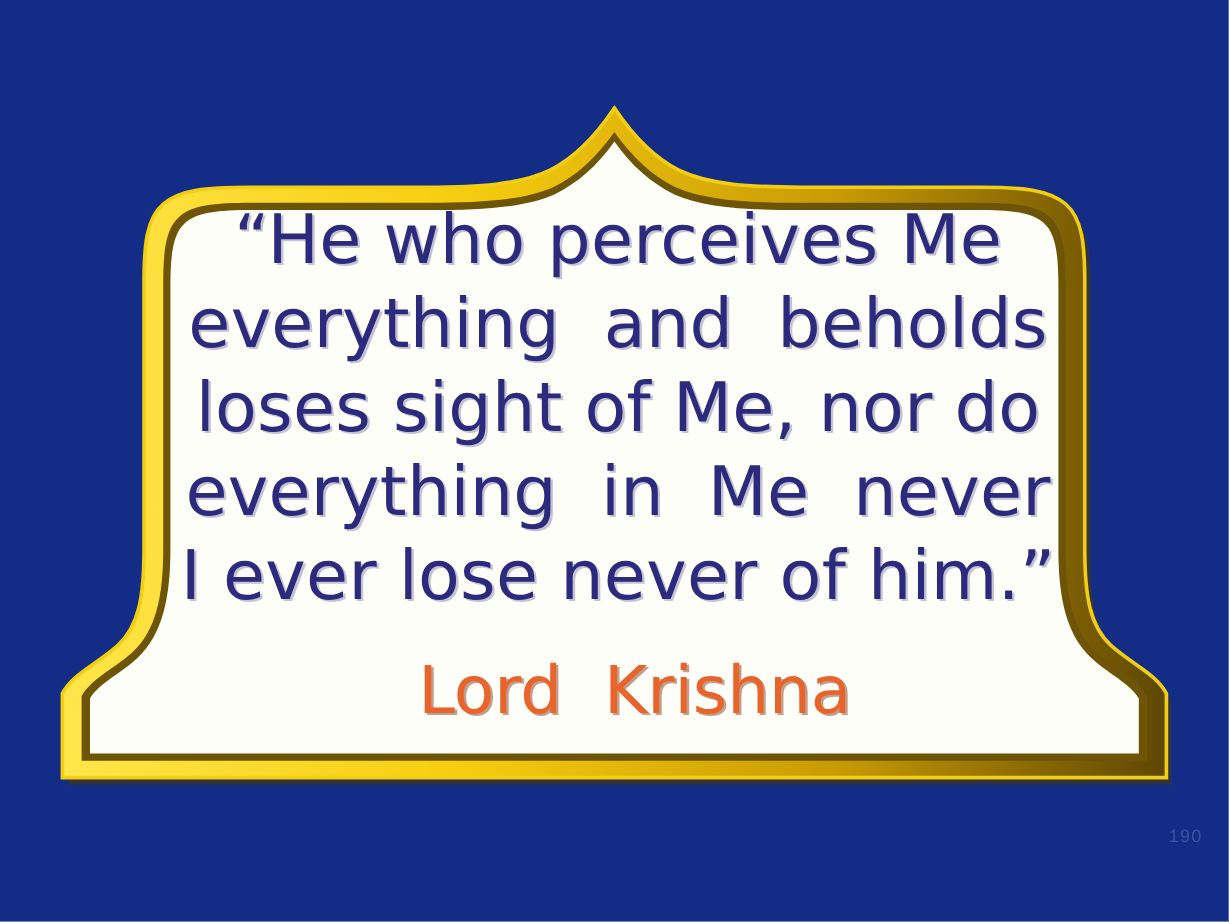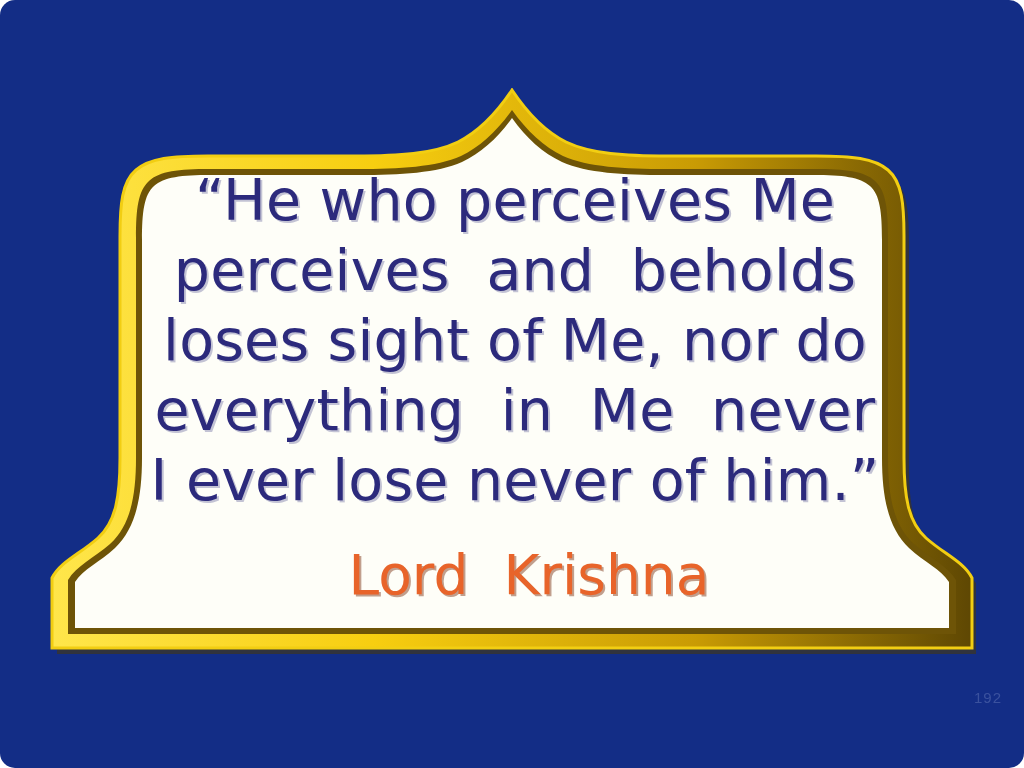--- a/index.html
+++ b/index.html
@@ -12,21 +12,20 @@
     overflow: hidden;
     font-family: "DejaVu Sans", sans-serif;
   }
 
   #slide {
     position: relative;
     width: 1024px;
     height: 768px;
     background: #132D86;
     overflow: hidden;
-    border-radius: 15px;
   }
 
   
   #plaque {
     position: absolute;
     left: 48px;
     top: 88px;
     width: 928px;
     height: 566px;
   }
@@ -201,25 +200,25 @@
         C 116 89, 133 87, 163 87
         L 311 87
         C 353 87, 389 85, 414 74
         C 433 65, 450 50, 464 30
         Z" fill="#FEFEF8"></path>
     </svg>
   </div>
 
   <div id="quote-block">
     <div class="quote-line">“He who perceives Me</div>
-    <div class="quote-line">perceives  and  beholds</div>
+    <div class="quote-line">everything  and  beholds</div>
     <div class="quote-line">loses sight of Me, nor do</div>
     <div class="quote-line">everything  in  Me  never</div>
     <div class="quote-line">I ever lose never of him.”</div>
   </div>
 
   <div id="attribution">
     <span class="attr-text">Lord  Krishna</span>
   </div>
 
-  <div id="page-number">192</div>
+  <div id="page-number">190</div>
 
 </div>
 
 </body></html>

